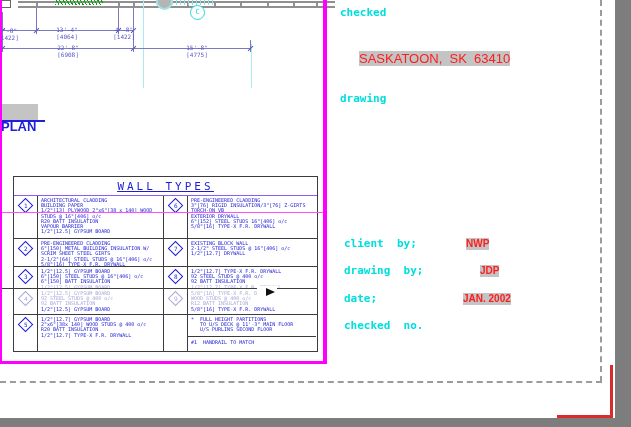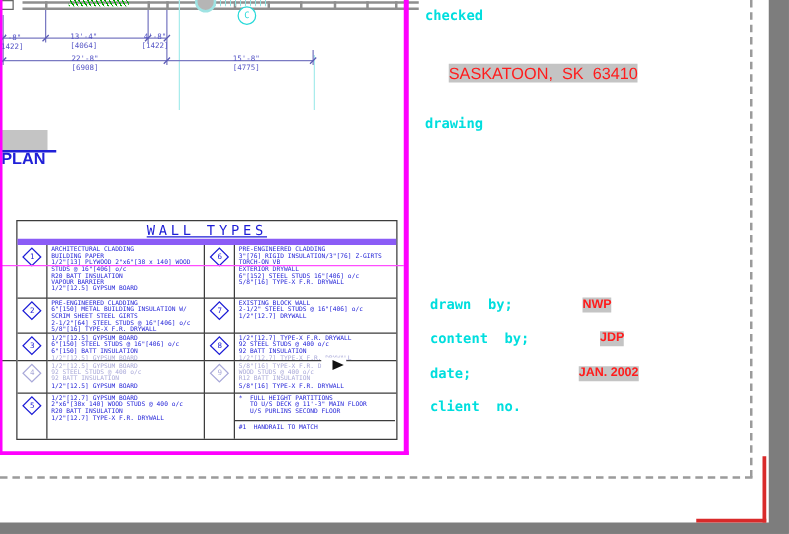--- a/index.html
+++ b/index.html
@@ -19,21 +19,21 @@
   .tick{position:absolute;width:7px;height:1px;background:#5a5ab5;transform:rotate(-45deg);}
   .dimtext{position:absolute;text-align:center;color:#5656c6;font:6px/6.5px "DejaVu Sans Mono",monospace;white-space:pre;}
   .gl{position:absolute;width:1px;background:#a9ecec;}
   .plan-hl{position:absolute;left:0;top:104px;width:38px;height:16px;background:#c4c4c4;}
   .plan-txt{position:absolute;left:1px;top:104px;font:bold 13px/16px "Liberation Sans",sans-serif;color:#2020d8;margin-top:15px;}
   .plan-ul{position:absolute;left:0;top:120px;width:45px;height:2px;background:#2020d8;}
   .darkseg{position:absolute;left:0;top:288px;width:13px;height:1px;background:#3c3c3c;}
 
   
   .wt{position:absolute;left:13px;top:176px;width:305px;height:176px;border:1px solid #3c3c3c;background:#fff;box-sizing:border-box;}
-  .wt-title{height:19px;border-bottom:5px solid #8b5cf6;display:flex;align-items:center;justify-content:center;box-sizing:border-box;}
+  .wt-title{height:19px;border-bottom:1px solid #8b5cf6;display:flex;align-items:center;justify-content:center;box-sizing:border-box;text-decoration:underline;}
   .wt-title span{color:#1d1dd6;font:11px "DejaVu Sans Mono",monospace;letter-spacing:3px;text-decoration:underline;}
   .wt-grid{display:grid;grid-template-columns:24px 126px 24px 1fr;grid-template-rows:43px 28px 22px 26px 1fr;height:155px;}
   .mcell,.tcell{border-right:1px solid #3c3c3c;border-bottom:1px solid #3c3c3c;box-sizing:border-box;overflow:hidden;}
   .lc{border-right:none;}
   .lr{border-bottom:none;}
   .mcell{display:flex;justify-content:center;padding-top:4px;}
   .dia{width:9px;height:9px;border:1px solid #1d1dd6;transform:rotate(45deg);display:flex;align-items:center;justify-content:center;flex:none;}
   .dia span{transform:rotate(-45deg);font-size:6px;color:#1d1dd6;}
   .dia.fadeb{border-color:#a9a9d9;}
   .dia.fadeb span{color:#a9a9d9;}
@@ -259,23 +259,23 @@
   <div class="marginV"></div>
   <div class="marginH"></div>
   <div class="redV"></div>
   <div class="redH"></div>
 
   <div class="lab" style="left:340px;top:6px">checked</div>
   <div class="red-lg" style="left:359px;top:51px"><span class="hl">SASKATOON,  SK  63410</span></div>
 
   <div class="lab" style="left:340px;top:92px">drawing</div>
 
-  <div class="lab" style="left:344px;top:237px">drawn  by;</div>
+  <div class="lab" style="left:344px;top:237px">client  by;</div>
   <div class="red-sm" style="left:466px;top:238px"><span class="hl">NWP</span></div>
 
-  <div class="lab" style="left:344px;top:264px">content  by;</div>
+  <div class="lab" style="left:344px;top:264px">drawing  by;</div>
   <div class="red-sm" style="left:480px;top:265px"><span class="hl">JDP</span></div>
 
   <div class="lab" style="left:344px;top:292px">date;</div>
   <div class="red-sm" style="left:463px;top:293px"><span class="hl">JAN. 2002</span></div>
 
-  <div class="lab" style="left:344px;top:319px">client  no.</div>
+  <div class="lab" style="left:344px;top:319px">checked  no.</div>
 </div>
 
 </body></html>

